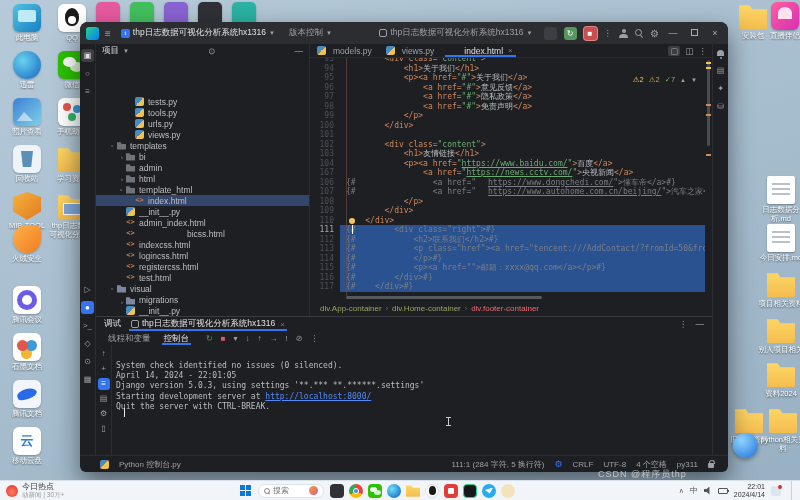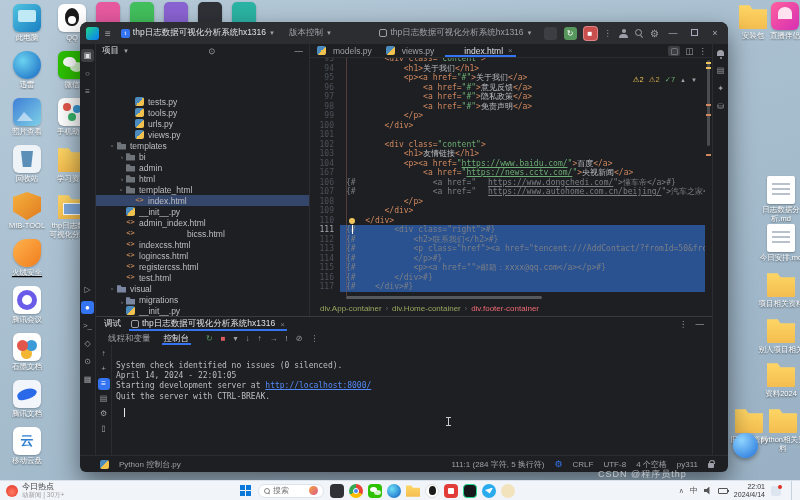--- a/index.html
+++ b/index.html
@@ -220,21 +220,21 @@
         <div class="dlabel">照片查看</div>
       </div>
       <div class="dit" style="left: 4px; top: 145px;">
         <div class="dicon ic-recycle"></div>
         <div class="dlabel">回收站</div>
       </div>
       <div class="dit" style="left: 4px; top: 192px;">
         <div class="dicon ic-mib"></div>
         <div class="dlabel">MIB-TOOL</div>
       </div>
-      <div class="dit" style="left: 4px; top: 239px; text-decoration: underline;">
+      <div class="dit" style="left: 4px; top: 225px;">
         <div class="dicon ic-huorong"></div>
         <div class="dlabel">火绒安全</div>
       </div>
       <div class="dit" style="left: 4px; top: 286px;">
         <div class="dicon ic-meeting"></div>
         <div class="dlabel">腾讯会议</div>
       </div>
       <div class="dit" style="left: 4px; top: 333px;">
         <div class="dicon ic-shimo"></div>
         <div class="dlabel">石墨文档</div>
@@ -596,20 +596,21 @@
           <div class="con-ic ">↑</div>
           <div class="con-ic ">+</div>
           <div class="con-ic actb">≡</div>
           <div class="con-ic ">▤</div>
           <div class="con-ic ">⚙</div>
           <div class="con-ic ">▯</div>
         </div>
       <div id="console">
           <div class="conl"><span>System check identified no issues (0 silenced).</span></div>
           <div class="conl"><span>April 14, 2024 - 22:01:05</span></div>
+          <div class="conl"><span>Django version 5.0.3, using settings '**.*** **.******.settings'</span></div>
           <div class="conl"><span>Starting development server at </span><span class="conlink">http://localhost:8000/</span></div>
           <div class="conl"><span>Quit the server with CTRL-BREAK.</span></div>
         </div>
       <div id="con-caret"></div>
       <div id="ibeam"></div>
     </div>
 
     <div id="status">
       <span class="pyico"></span>
       <span>Python 控制台.py</span>

